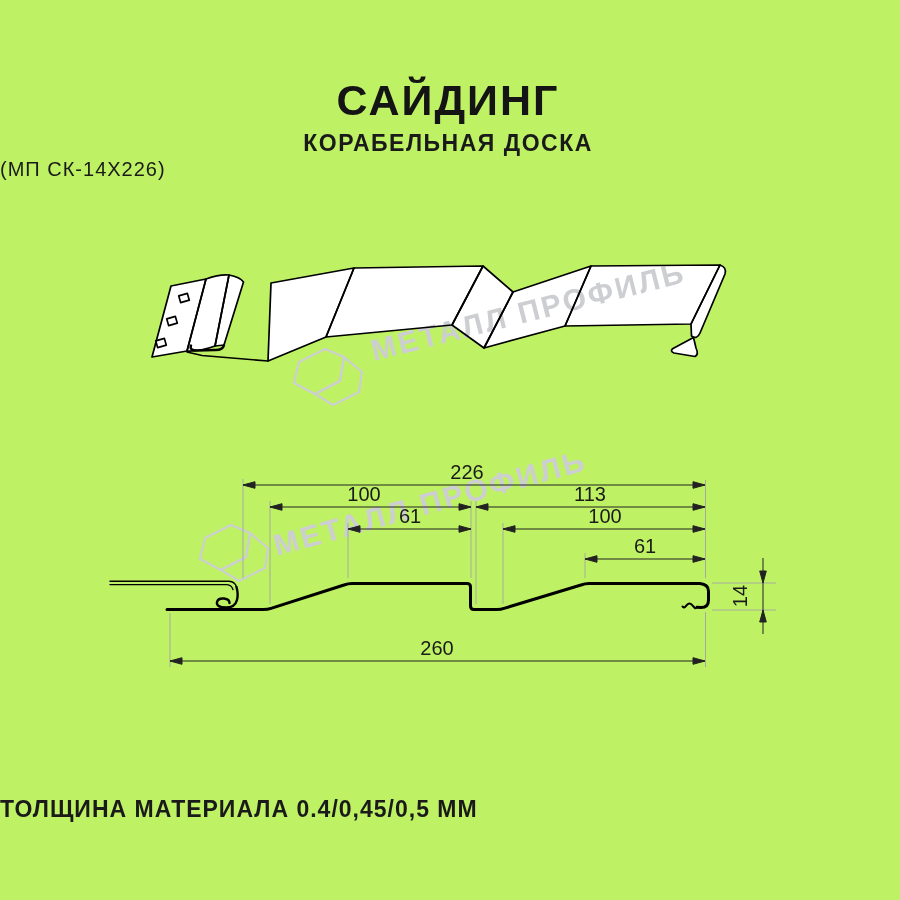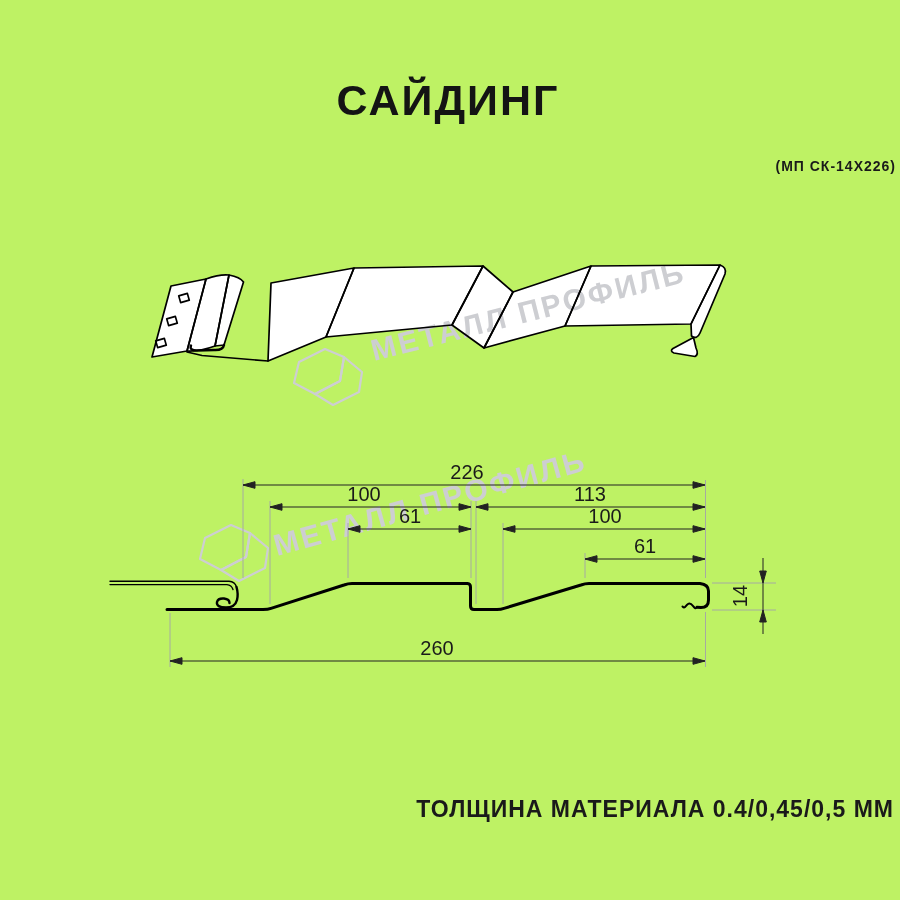--- a/index.html
+++ b/index.html
@@ -2,34 +2,35 @@
 <html><head>
 <meta charset="utf-8">
 <style>
   html,body{margin:0;padding:0;background:#fff;}
   .page{position:relative;width:900px;height:900px;background:#bef264;overflow:hidden;
         font-family:"Liberation Sans","DejaVu Sans",sans-serif;color:#111;}
   .title{position:absolute;top:76px;left:0;right:4px;text-align:center;
          font-size:43px;font-weight:700;letter-spacing:2px;color:#141414;}
   .subtitle{position:absolute;top:130px;left:0;right:4px;text-align:center;
          font-size:23px;font-weight:700;letter-spacing:1.5px;color:#1a1a1a;}
-  .code{position:absolute;top:158px;left:0;right:4px;text-align:right;
-         font-size:14px;font-weight:700;letter-spacing:1px;color:#1a1a1a;}
-  .footer{position:absolute;top:796px;left:0;right:6px;text-align:right;
+  .code{position:absolute;top:158px;left:0;right:4px;text-align:left;
+         font-size:20px;font-weight:400;letter-spacing:1px;color:#1a1a1a;}
+  .footer{position:absolute;top:796px;left:0;right:6px;text-align:left;
          font-size:23px;font-weight:700;letter-spacing:1px;color:#1a1a1a;}
   svg{position:absolute;left:0;top:0;}
   .dimlabel{font-size:20px;fill:#1a1a1a;font-weight:400;}
   .wmtext{font-size:30px;font-weight:700;letter-spacing:2.5px;fill:#cdced2;}
 </style>
 </head>
 <body>
 
 <div class="page">
 
   <div class="title">САЙДИНГ</div>
+  <div class="subtitle">КОРАБЕЛЬНАЯ ДОСКА</div>
   <div class="code">(МП СК-14Х226)</div>
 
   <svg width="900" height="900" viewBox="0 0 900 900">
 
     <defs>
 
       <g id="p3d">
         <polygon points="268,361 271,283 354,268 326,337"></polygon>
         <polygon points="354,268 483,266 452,325 326,337"></polygon>
         <polygon points="483,266 513,292 484,348 452,325"></polygon>

